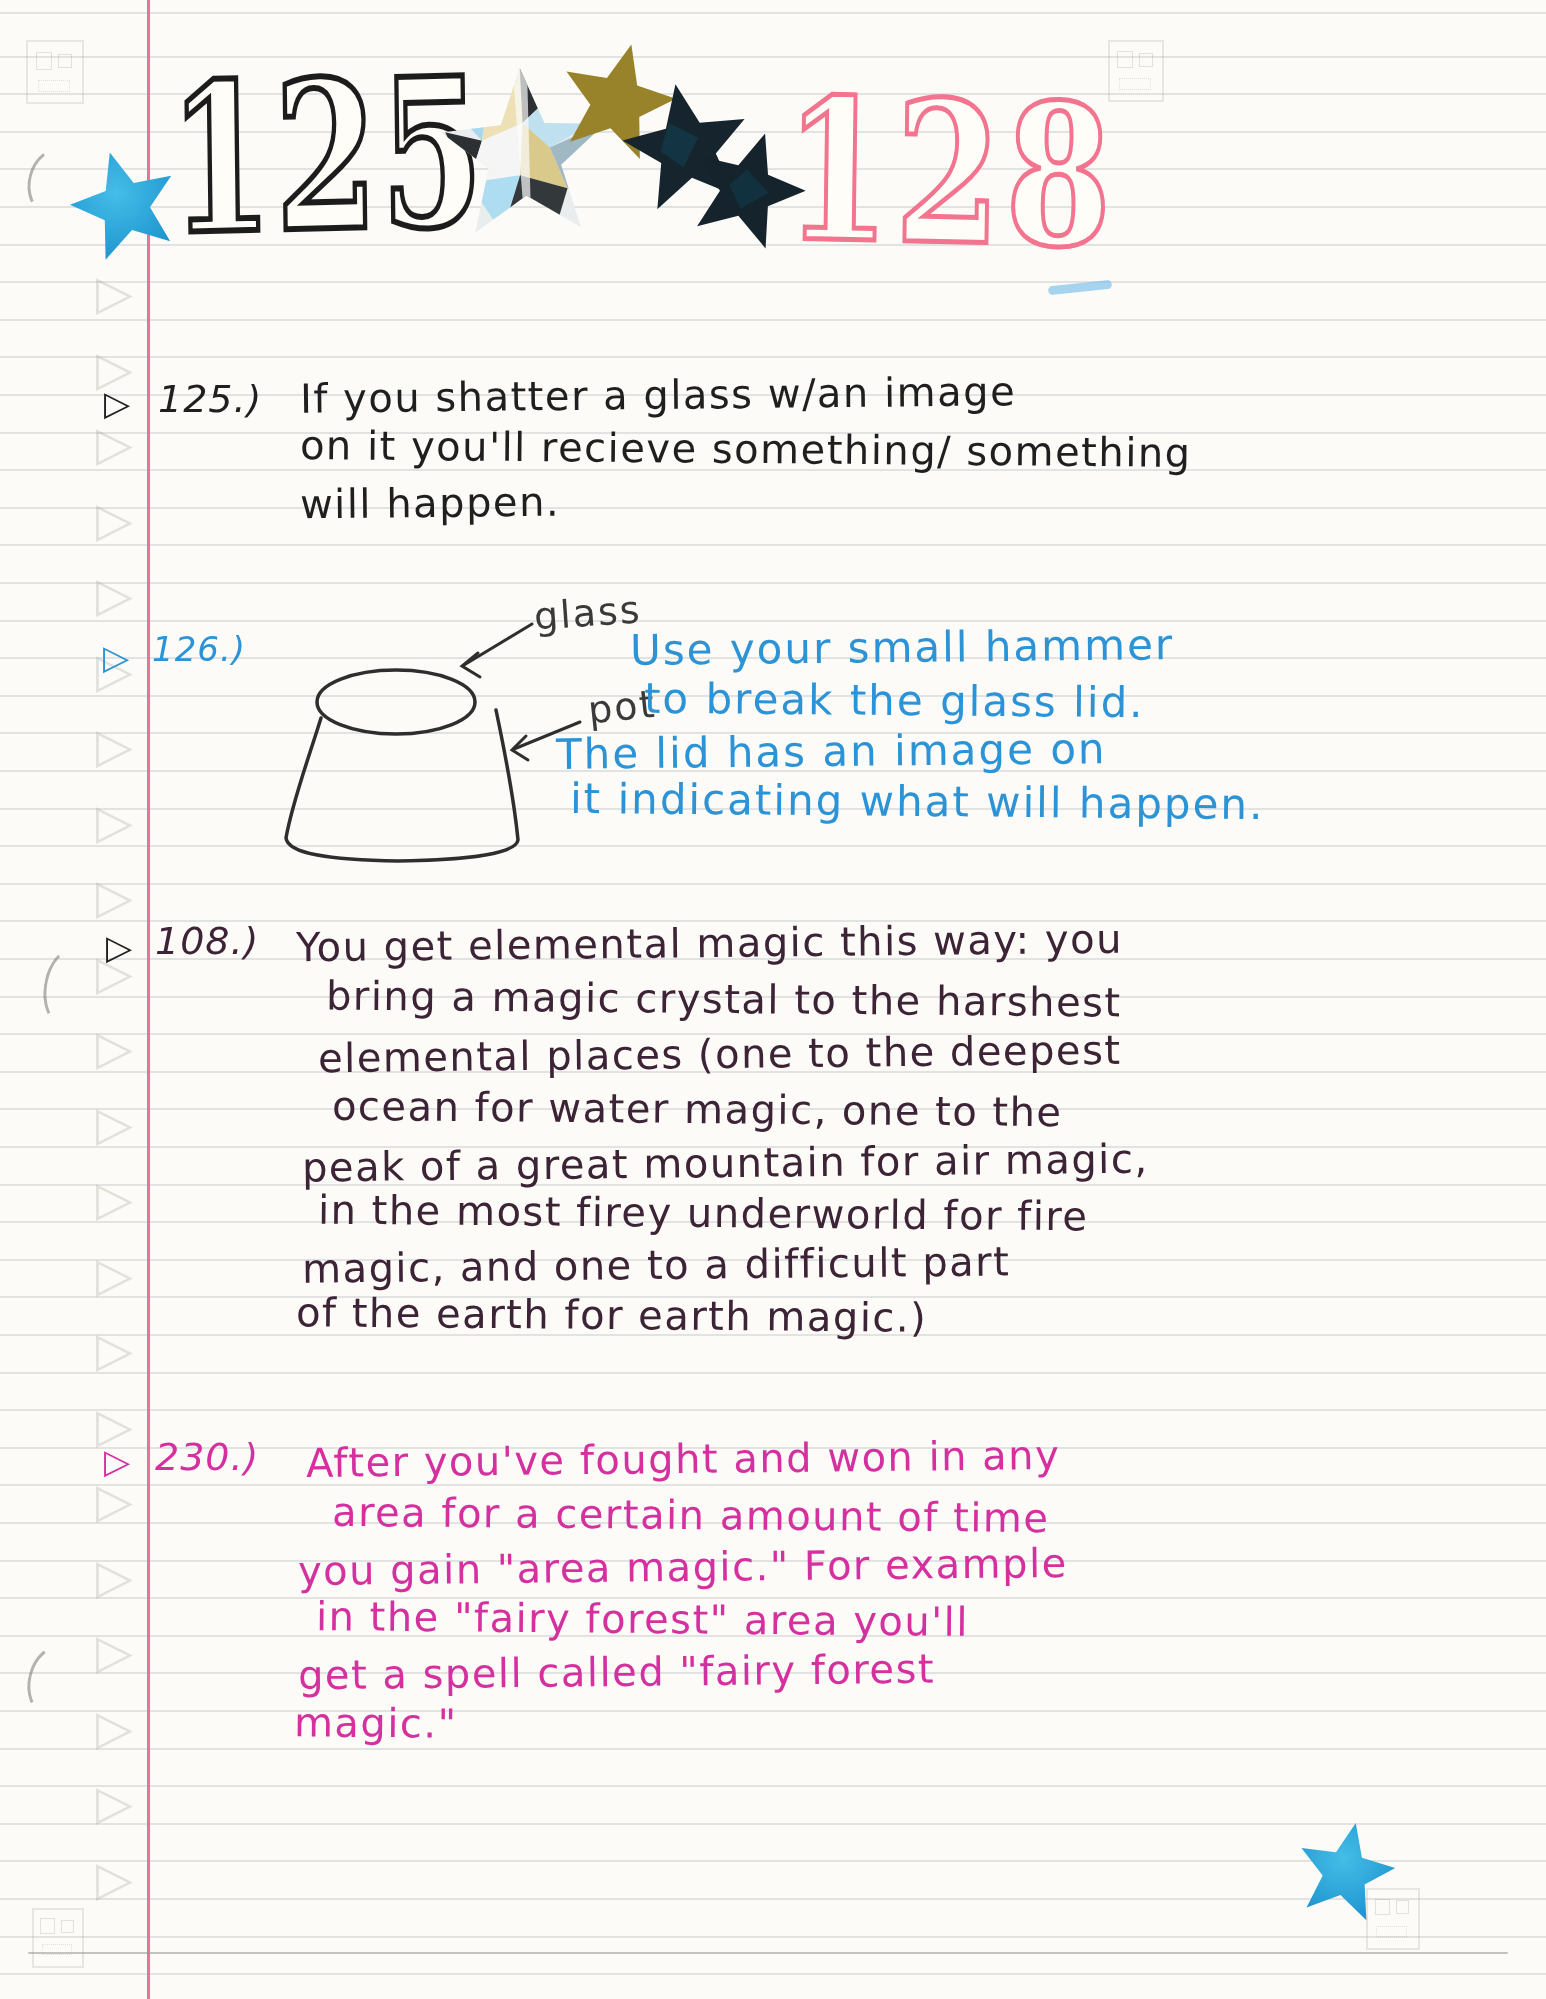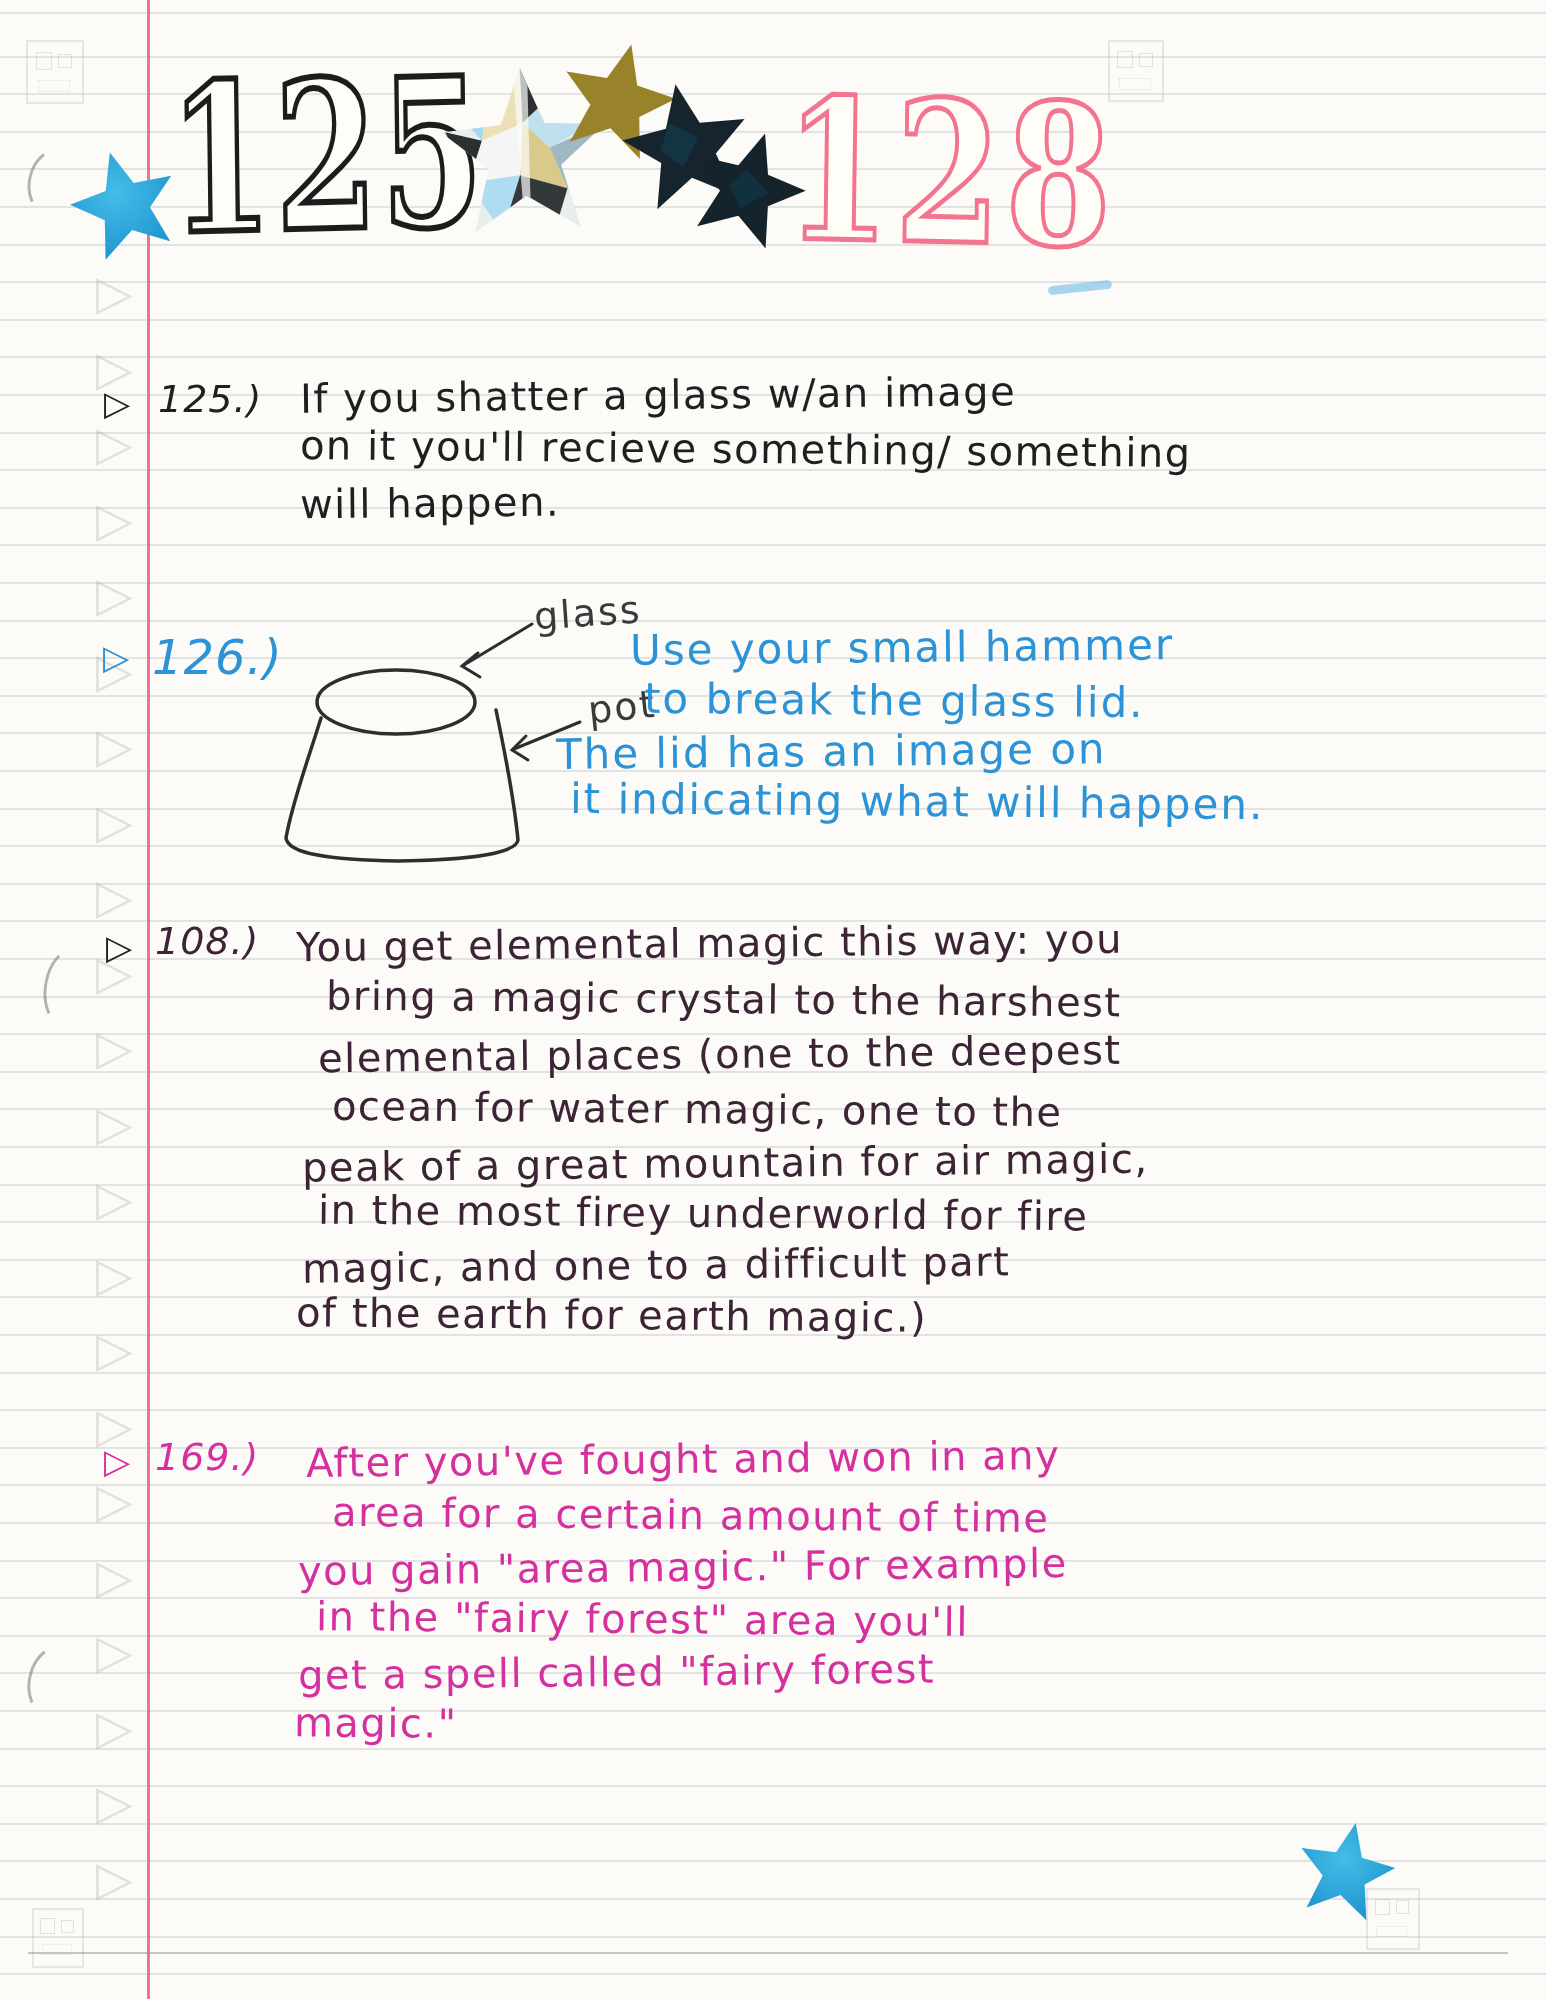--- a/index.html
+++ b/index.html
@@ -172,21 +172,21 @@
     <polygon points="50,2 63,34 97,37 71,59 80,93 50,74 20,93 29,59 3,37 37,34" fill="url(#bg2)"></polygon>
   </svg>
 
   <span class="hw ink-black marker" style="left:104px;top:384px;">▷</span>
   <span class="hw ink-black numlbl" style="left:158px;top:378px;text-align:right;">125.)</span>
   <span class="hw ink-black body40 rL" style="left:300px;top:372px;">If you shatter a glass w/an image</span>
   <span class="hw ink-black body40 rR" style="left:300px;top:426px;">on it you'll recieve something/ something</span>
   <span class="hw ink-black body40 rL" style="left:300px;top:480px;">will happen.</span>
 
   <span class="hw ink-blue marker" style="left:103px;top:638px;">▷</span>
-  <span class="hw ink-blue numlbl" style="left:152px;top:630px;font-size:48px;">126.)</span>
+  <span class="hw ink-blue numlbl" style="left:152px;top:630px;font-size:34px;">126.)</span>
 
   <svg style="position:absolute;left:220px;top:598px;" width="500" height="290" viewBox="0 0 500 290">
     <g fill="none" stroke="#2e2e2e" stroke-width="3.5" stroke-linecap="round">
       <ellipse cx="176" cy="104" rx="79" ry="32"></ellipse>
       <path d="M101,120 C 88,162 72,205 66,240 C 68,256 110,262 178,263 C 252,262 296,255 298,242 C 294,200 284,150 276,112"></path>
       <path d="M312,26 L244,67" stroke-width="3"></path>
       <path d="M258,55 L242,68 L260,79" stroke-width="3"></path>
       <path d="M360,124 L294,151" stroke-width="3"></path>
       <path d="M306,138 L292,152 L308,162" stroke-width="3"></path>
     </g>
@@ -204,21 +204,21 @@
   <span class="hw ink-plum body40 rL" style="left:296px;top:920px;">You get elemental magic this way: you</span>
   <span class="hw ink-plum body40 rR" style="left:326px;top:976px;">bring a magic crystal to the harshest</span>
   <span class="hw ink-plum body40 rL" style="left:318px;top:1031px;">elemental places (one to the deepest</span>
   <span class="hw ink-plum body40 rR" style="left:332px;top:1086px;">ocean for water magic, one to the</span>
   <span class="hw ink-plum body40 rL" style="left:302px;top:1140px;">peak of a great mountain for air magic,</span>
   <span class="hw ink-plum body40 rR" style="left:318px;top:1190px;">in the most firey underworld for fire</span>
   <span class="hw ink-plum body40 rL" style="left:302px;top:1242px;">magic, and one to a difficult part</span>
   <span class="hw ink-plum body40 rR" style="left:296px;top:1292px;">of the earth for earth magic.)</span>
 
   <span class="hw ink-pink marker" style="left:104px;top:1442px;">▷</span>
-  <span class="hw ink-pink numlbl" style="left:155px;top:1436px;">169.)</span>
+  <span class="hw ink-pink numlbl" style="left:155px;top:1436px;">230.)</span>
   <span class="hw ink-pink body40 rL" style="left:306px;top:1436px;">After you've fought and won in any</span>
   <span class="hw ink-pink body40 rR" style="left:332px;top:1492px;">area for a certain amount of time</span>
   <span class="hw ink-pink body40 rL" style="left:298px;top:1544px;">you gain "area magic." For example</span>
   <span class="hw ink-pink body40 rR" style="left:316px;top:1596px;">in the "fairy forest" area you'll</span>
   <span class="hw ink-pink body40 rL" style="left:298px;top:1649px;">get a spell called "fairy forest</span>
   <span class="hw ink-pink body40 rR" style="left:294px;top:1700px;">magic."</span>
 
 </div>
 
 </body></html>

